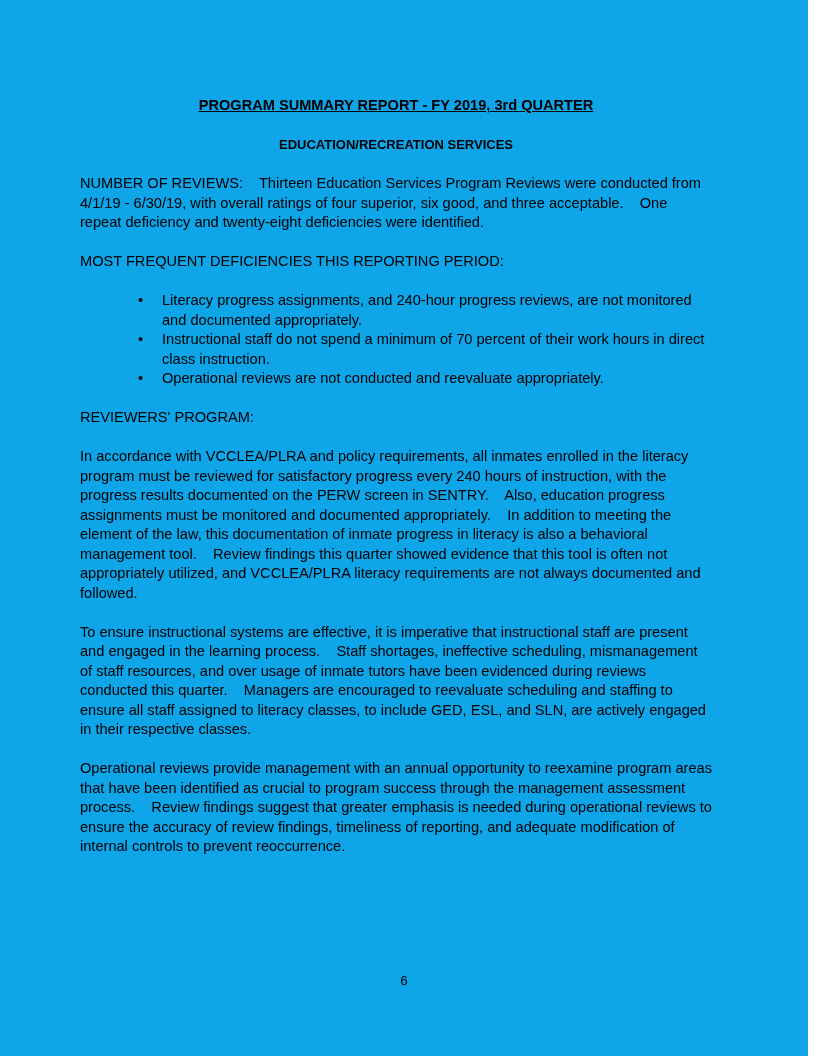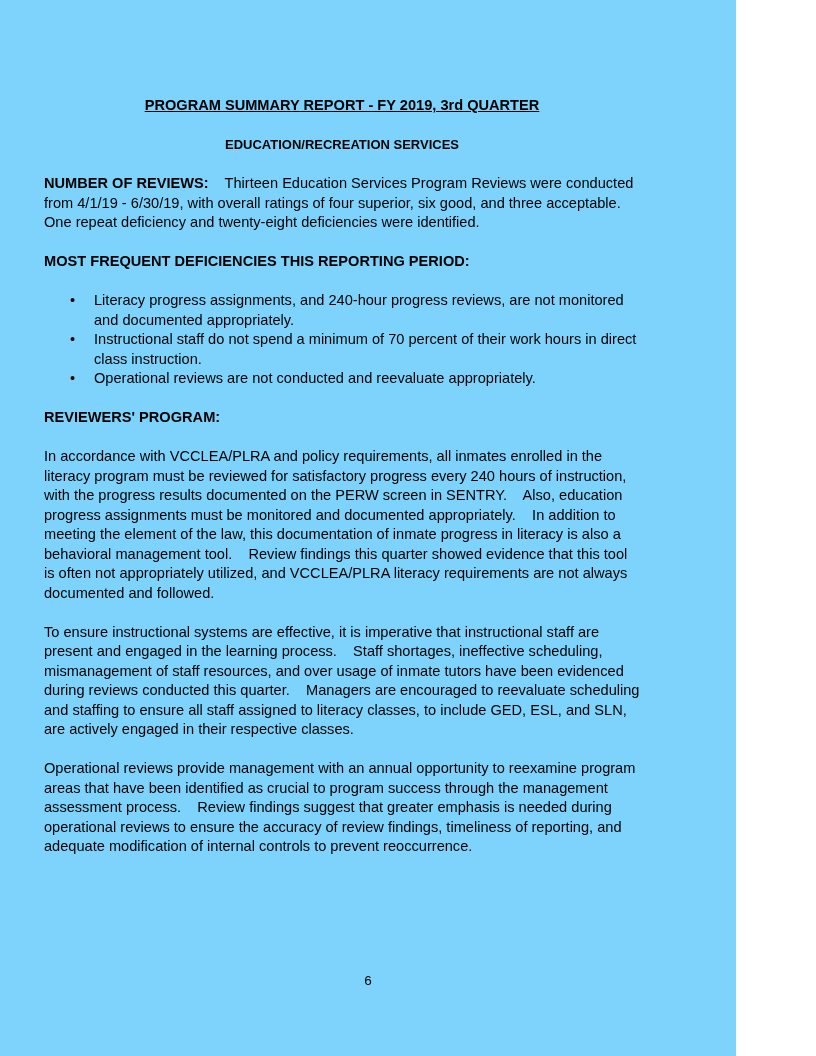--- a/index.html
+++ b/index.html
@@ -2,59 +2,60 @@
 <html><head>
 <meta charset="utf-8">
 <style>
   html, body {
     margin: 0;
     padding: 0;
     background: #ffffff;
   }
   .page {
     position: relative;
-    width: 736px;
+    width: 808px;
     height: 1056px;
-    background: #7dd3fc;
+    background: #0ea5e9;
     color: #000000;
     font-family: "Liberation Sans", sans-serif;
     font-size: 14.6px;
     line-height: 19.5px;
     box-sizing: border-box;
-    padding: 96px 96px 0 44px;
+    padding: 96px 96px 0 80px;
     overflow: hidden;
   }
   .title {
     font-size: 14.6px;
     font-weight: bold;
     text-decoration: underline;
     text-align: center;
     margin: 0 0 19.5px 0;
   }
   .subtitle {
     font-size: 13px;
     font-weight: bold;
     text-align: center;
     margin: 19.5px 0;
   }
   .para {
     margin: 19.5px 0;
     white-space: pre-wrap;
   }
   .bold {
-    font-weight: bold;
+    font-weight: normal;
   }
   .bullets {
     margin: 19.5px 0;
     padding: 0 0 0 50px;
     list-style: none;
   }
   .bullets li {
     position: relative;
     white-space: pre-wrap;
+    margin-left: 32px;
   }
   .bullets li::before {
     content: "\2022";
     position: absolute;
     left: -24px;
     top: 0;
   }
   .footer {
     position: absolute;
     left: 0;

